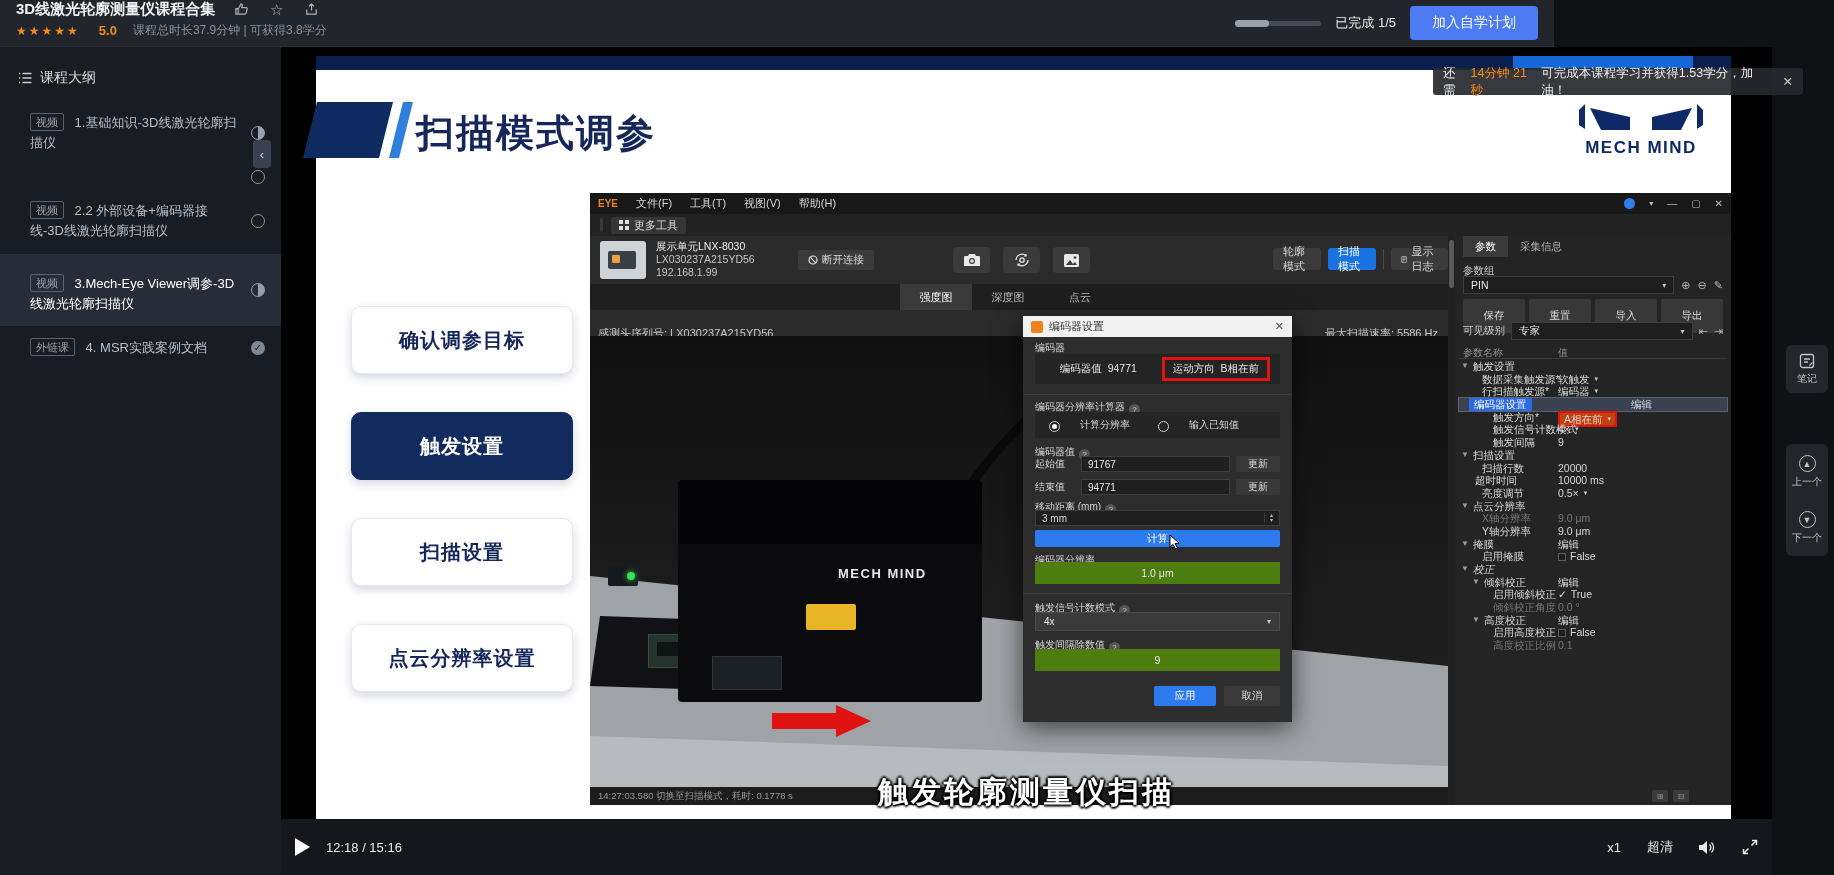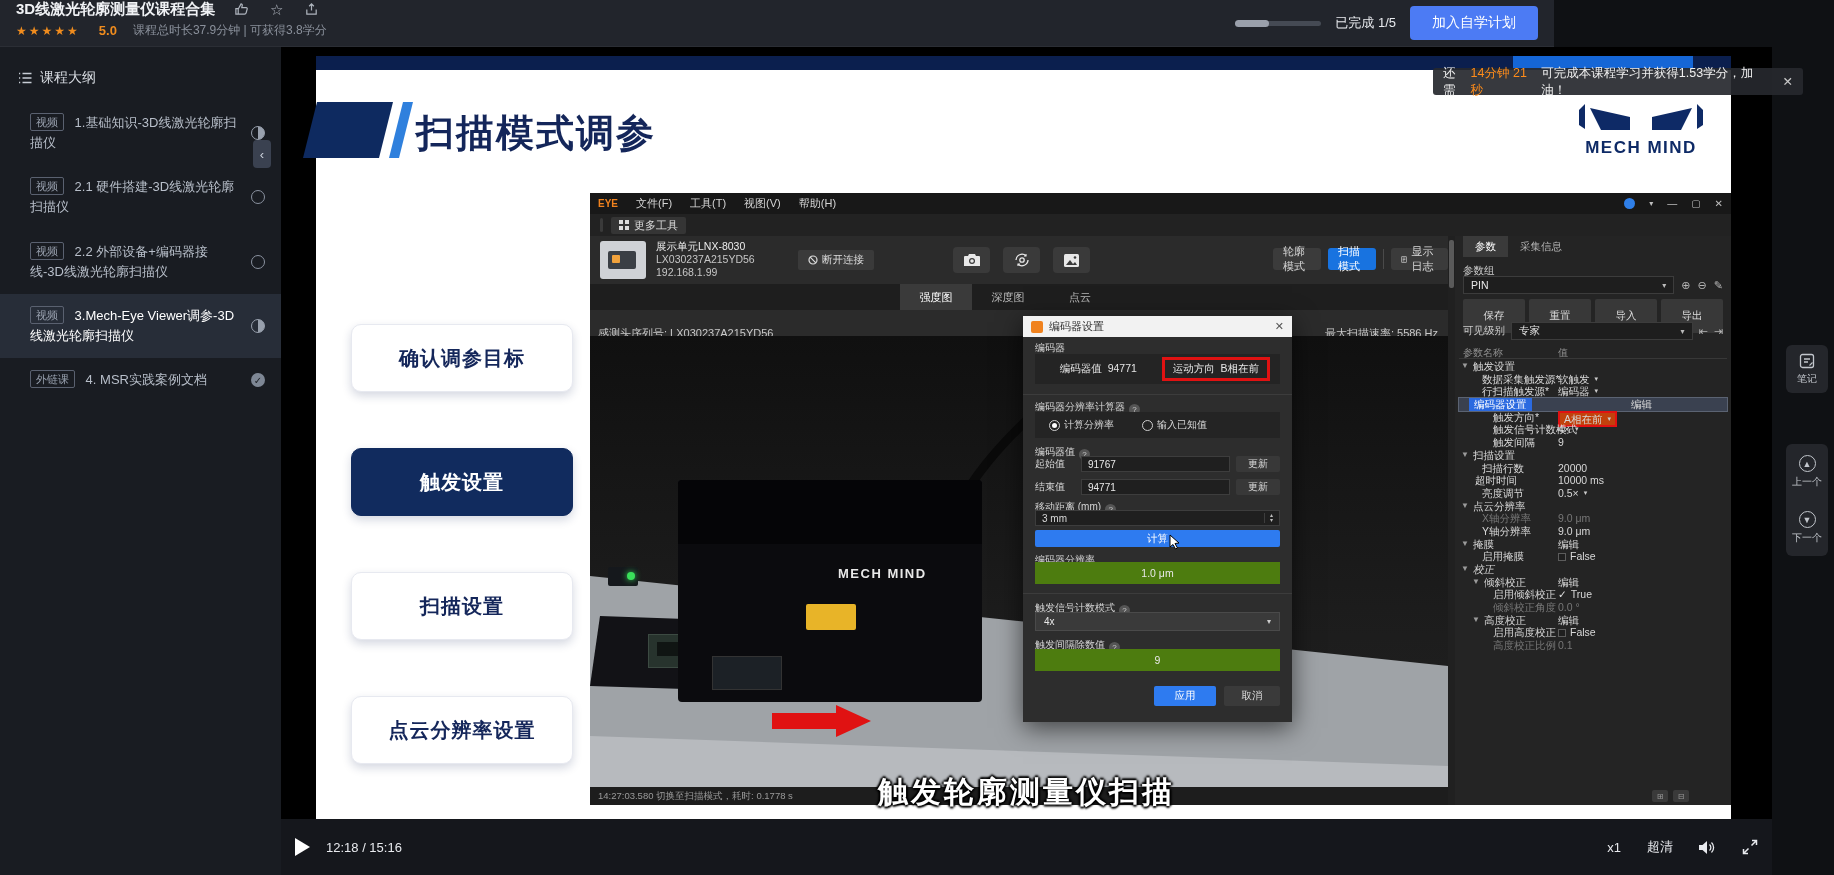--- a/index.html
+++ b/index.html
@@ -24,21 +24,21 @@
   .join-btn { background:#4c7bf4; color:#fff; border:none; border-radius:4px; font-size:14px;
               padding:8px 22px; cursor:pointer; font-family:inherit; }
 
   
   .sidebar { position:absolute; left:0; top:47px; width:281px; height:828px; background:#191c22; }
   .sb-head { display:flex; align-items:center; gap:8px; color:#d8dce2; font-size:14px; padding:22px 18px 14px 18px; }
   .sb-list {}
   .sb-item { position:relative; padding:12px 44px 12px 30px; cursor:pointer; }
   .sb-item.active { background:#272d38; }
   .sb-line { font-size:13px; color:#b8bfca; line-height:1.55; }
-  .sb-item.active .sb-line { color:#fff; }
+  .sb-item.active .sb-line { color:#fff;margin-top:8px; }
   .sb-tag { display:inline-block; border:1px solid #5a6170; color:#99a1af; font-size:11px;
             border-radius:2px; padding:0 5px; margin-right:7px; line-height:16px; transform:translateY(-1px); }
   .sb-status { position:absolute; right:16px; top:50%; transform:translateY(-50%);
                width:14px; height:14px; border-radius:50%; }
   .sb-status.half  { border:1.5px solid #98a0ad; background:linear-gradient(90deg,transparent 0 50%, #98a0ad 50% 100%); }
   .sb-status.empty { border:1.5px solid #8a92a0; }
   .sb-status.done  { background:#7e8795; }
   .sb-status.done::after { content:"✓"; color:#191c22; font-size:10px; font-weight:bold;
                display:flex; align-items:center; justify-content:center; height:100%; }
   .collapse-tab { position:absolute; left:253px; top:93px; width:18px; height:28px; background:#3a4150;
@@ -52,21 +52,21 @@
   .band-seg { position:absolute; left:1197px; top:0; width:180px; height:14px; background:#1566d6; }
   .title-shape { position:absolute; left:-6px; top:46px; width:76px; height:56px; background:#0e2a60; transform:skewX(-14deg); }
   .title-slash { position:absolute; left:80px; top:46px; width:10px; height:56px; background:#2f80dd; transform:skewX(-14deg); }
   .slide-title { position:absolute; left:100px; top:52px; font-size:38px; font-weight:bold; color:#14265a; letter-spacing:2px; }
   .brand { position:absolute; left:1257px; top:46px; width:136px; height:58px; color:#0e2a66; }
   .brand svg { fill:#0e2a66; }
 
   .menu { position:absolute; left:35px; top:250px; width:222px; display:flex; flex-direction:column; gap:38px; }
   .menu-btn { height:68px; background:#fff; border:1px solid #e7e9f0; border-radius:10px;
               box-shadow:0 4px 10px rgba(20,40,90,.18); display:flex; align-items:center; justify-content:center;
-              font-size:20px; font-weight:bold; color:#14265a; cursor:pointer; letter-spacing:1px;margin-top:18px; }
+              font-size:20px; font-weight:bold; color:#14265a; cursor:pointer; letter-spacing:1px; }
   .menu-btn.active { background:#112b5e; color:#fff; border-color:#112b5e; }
 
   
   .sw { position:absolute; left:274px; top:137px; width:1141px; height:612px; background:#2b2b2b; font-size:11px; color:#d8d8d8; }
   .sw-titlebar { position:absolute; left:0; top:0; width:100%; height:21px; background:#181818; display:flex; align-items:center; padding:0 8px; gap:18px; }
   .sw-logo { color:#f0821e; font-weight:bold; font-size:10px; letter-spacing:0; }
   .sw-menu { font-size:11px; color:#d5d5d5; cursor:pointer; }
   .sw-tb-right { margin-left:auto; display:flex; align-items:center; gap:14px; color:#bdbdbd; }
   .avatar { width:11px; height:11px; border-radius:50%; background:#2f7fe8; display:inline-block; }
   .winbtn { cursor:pointer; font-size:10px; }
@@ -127,21 +127,21 @@
   .dlg-title { color:#333; font-size:11px; }
   .dlg-x { margin-left:auto; color:#555; cursor:pointer; font-size:11px; }
   .dlg-label { position:absolute; left:12px; color:#d5d5d5; }
   .dlg-help { display:inline-flex; width:11px; height:11px; border-radius:50%; background:#555; color:#ccc;
               align-items:center; justify-content:center; font-size:8px; margin-left:4px; transform:translateY(2px); }
   .dlg-encbox { position:absolute; left:12px; top:38px; width:245px; height:30px; background:#242424; display:flex; align-items:center; }
   .dlg-encbox .cellL { flex:1; text-align:center; color:#e5e5e5; font-size:10.5px; }
   .redbox { border:3px solid #e01212; padding:2px 8px; color:#e8e8e8; font-size:10.5px; margin-right:10px; }
   .dlg-sep { position:absolute; left:0; width:269px; height:1px; background:#3c3c3c; }
   .dlg-radiobox { position:absolute; left:12px; top:96px; width:245px; height:26px; background:#242424; display:flex; align-items:center; gap:28px; padding:0 14px; }
-  .radio { display:inline-flex; align-items:center; gap:4px; }
+  .radio { display:inline-flex; align-items:flex-end; gap:20px; }
   .radio .rdot { width:11px; height:11px; border:1.5px solid #cfcfcf; border-radius:50%; position:relative; }
   .radio.checked .rdot::after { content:""; position:absolute; left:2px; top:2px; width:5px; height:5px; background:#fff; border-radius:50%; }
   .dlg-inprow { position:absolute; left:12px; width:245px; height:16px; display:flex; align-items:center; gap:6px; }
   .dlg-inprow .lab { width:40px; }
   .dlg-input { flex:1; height:16px; background:#1f1f1f; border:1px solid #3d3d3d; display:flex; align-items:center; padding:0 6px; color:#e8e8e8; }
   .upd-btn { width:44px; height:16px; background:#383838; border-radius:2px; display:flex; align-items:center; justify-content:center; color:#ddd; cursor:pointer; }
   .spinner { position:absolute; left:12px; top:194px; width:245px; height:16px; background:#1f1f1f; border:1px solid #3d3d3d; display:flex; align-items:center; padding:0 6px; }
   .spin-arrows { margin-left:auto; display:flex; flex-direction:column; font-size:6px; color:#bbb; line-height:5px; border-left:1px solid #3d3d3d; padding-left:5px; }
   .calc-btn { position:absolute; left:12px; top:214px; width:245px; height:17px; background:#2e7bf0; border:none; border-radius:2px; color:#fff; font-size:10.5px; cursor:pointer; font-family:inherit; }
   .cursor { position:absolute; left:146px; top:218px; z-index:4; }
@@ -254,23 +254,20 @@
       <span>课程大纲</span>
     </div>
     <div class="sb-list">
         <div class="sb-item">
     <div class="sb-line">
       <span class="sb-tag">视频</span><span class="sb-label"> 1.基础知识-3D线激光轮廓扫描仪</span>
     </div>
     <span class="sb-status half"></span>
   </div>
         <div class="sb-item">
-    <div class="sb-line">
-      <span class="sb-tag">视频</span><span class="sb-label"> 2.1 硬件搭建-3D线激光轮廓扫描仪</span>
-    </div>
     <span class="sb-status empty"></span>
   </div>
         <div class="sb-item">
     <div class="sb-line">
       <span class="sb-tag">视频</span><span class="sb-label"> 2.2 外部设备+编码器接线-3D线激光轮廓扫描仪</span>
     </div>
     <span class="sb-status empty"></span>
   </div>
         <div class="sb-item active">
     <div class="sb-line">

